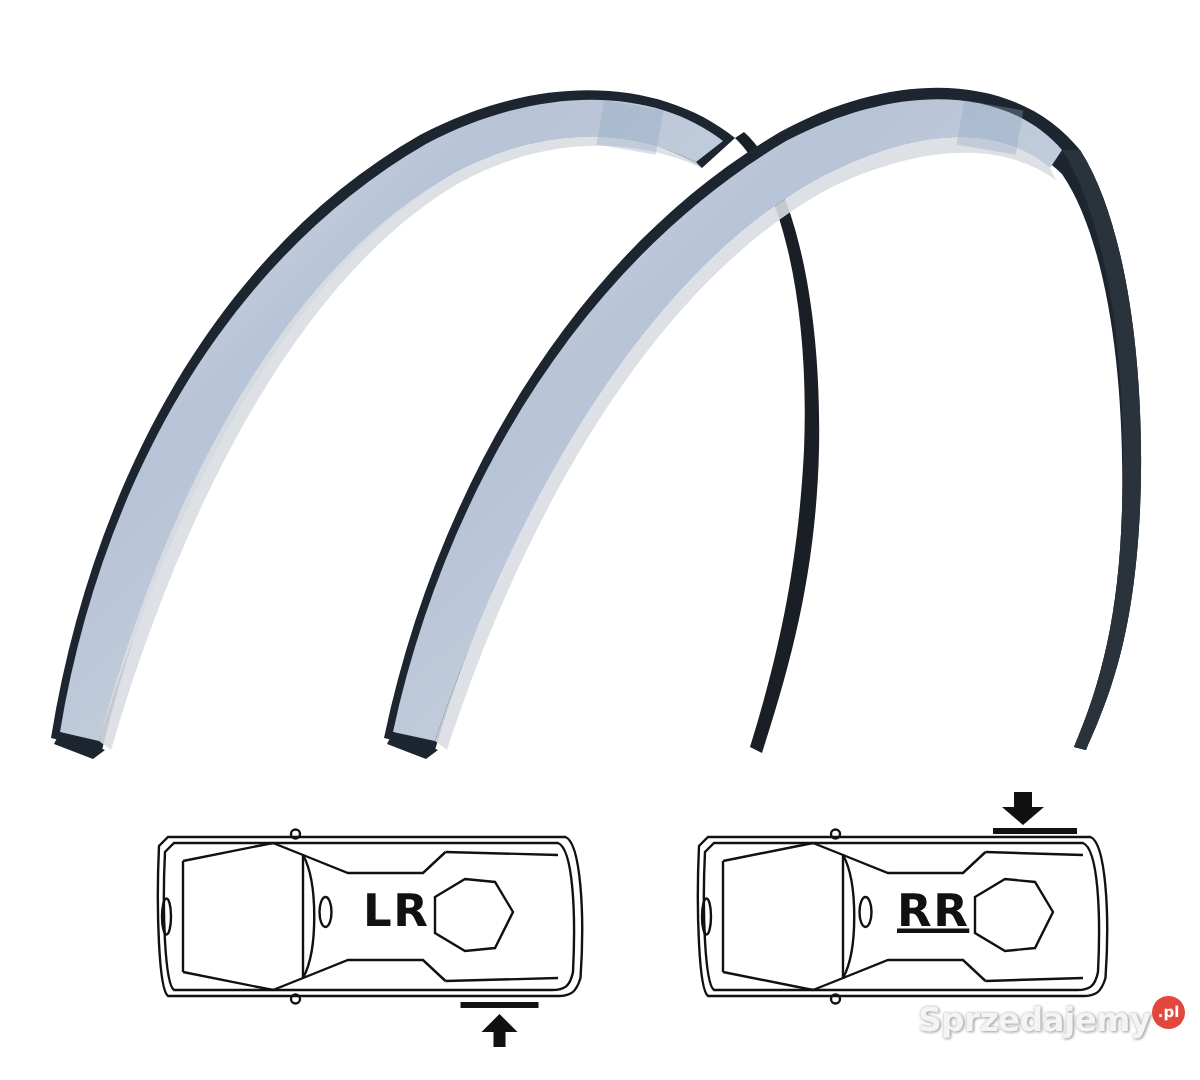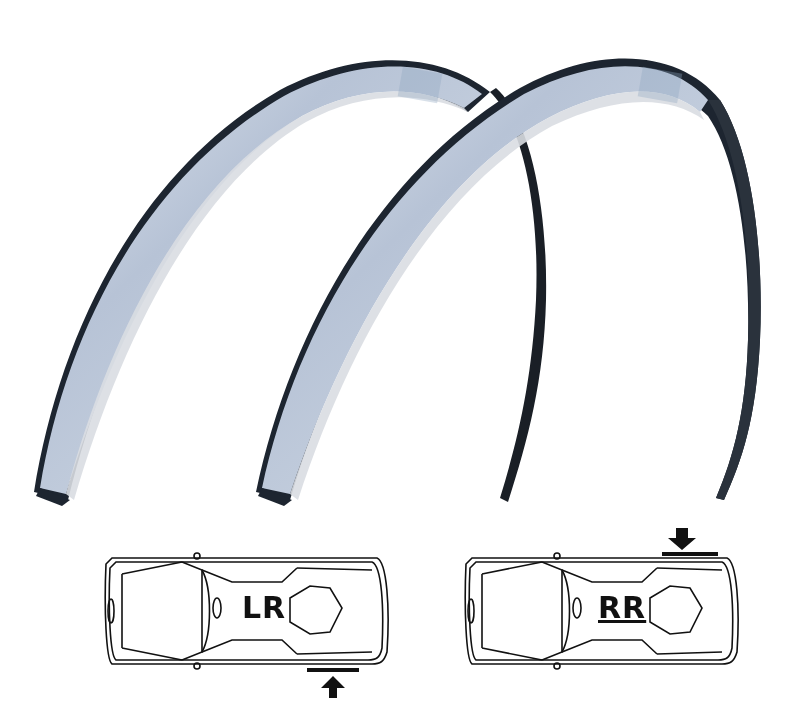--- a/index.html
+++ b/index.html
@@ -107,13 +107,17 @@
         <path d="M 188,50 L 208,38 L 228,40 L 240,60 L 228,84 L 208,86 L 188,74 Z"></path>
         <circle cx="95" cy="8" r="3"></circle>
         <circle cx="95" cy="118" r="3"></circle>
         <ellipse cx="9" cy="63" rx="3" ry="12"></ellipse>
         <ellipse cx="115" cy="60" rx="4" ry="10"></ellipse>
       </g>
     </svg>
     <span class="car-label" style="left:136px; top:64px;text-decoration:underline;">RR</span>
   </div>
 
+  <div class="watermark">
+    <span class="wm-text">Sprzedajemy</span>
+    <span class="wm-badge">.pl</span>
+  </div>
 </div>
 
 </body></html>

